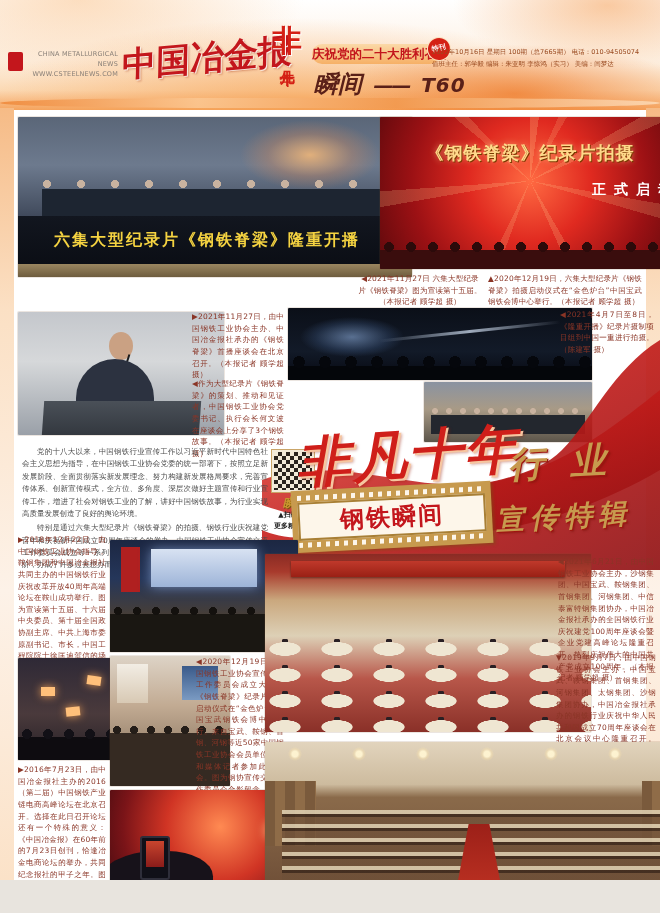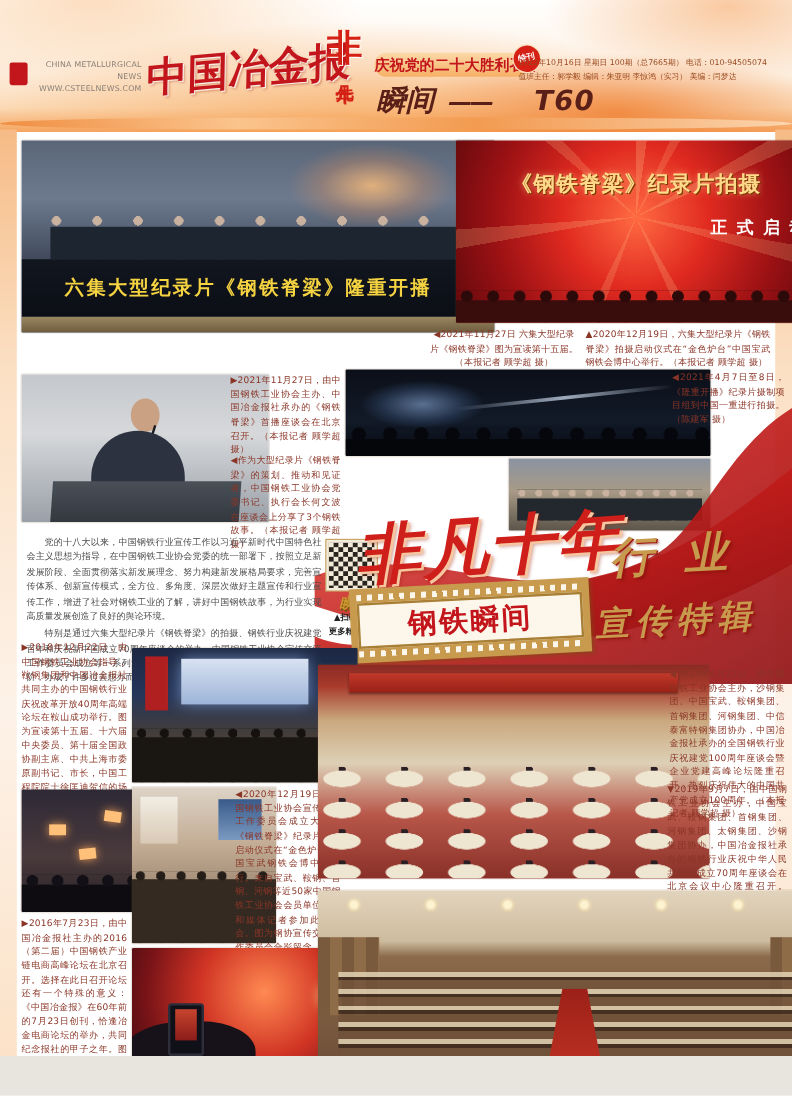--- a/index.html
+++ b/index.html
@@ -22,21 +22,21 @@
   .decade{left:264px;top:26px;width:46px;height:80px;text-align:center;color:#d42015;font-weight:900;}
   .decade .big{font-size:30px;line-height:1;display:block;text-shadow:1px 1px 0 #fff;}
   .decade .small{font-size:15px;line-height:1.1;display:block;letter-spacing:1px;writing-mode:vertical-rl;margin:2px auto 0;}
   .slogan{left:312px;top:44px;width:128px;height:20px;line-height:20px;text-align:center;
     background:linear-gradient(180deg,#fbd9a8,#f6b066);border-radius:10px;color:#c3161c;font-weight:900;font-size:12.5px;white-space:nowrap;}
   .seal{left:428px;top:38px;width:22px;height:22px;border-radius:50%;background:#d42015;color:#fff;
     font-size:7px;font-weight:700;display:flex;align-items:center;justify-content:center;text-align:center;line-height:1.1;transform:rotate(-12deg);box-shadow:0 0 0 1px #fbe0c0;}
   .section-line{left:314px;top:68px;width:200px;color:#5a2018;font-style:italic;font-weight:900;white-space:nowrap;}
   .section-line .sec{font-size:24px;}
   .section-line .dash{font-size:20px;letter-spacing:-2px;margin:0 6px;}
-  .section-line .pno{font-size:23px;letter-spacing:1px;margin-left:24px;}
+  .section-line .pno{font-size:20px;letter-spacing:1px;}
   .issue-info{left:432px;top:47px;width:224px;font-size:6.5px;line-height:1.8;color:#9a4a20;}
   
   .edge{background:linear-gradient(180deg,#f6bb86,#fbe0c4 25%,#fdf2e8 60%,#fbe0c4);}
   .edge-l{left:0;top:108px;width:14px;height:805px;}
   .edge-r{left:646px;top:108px;width:14px;height:805px;}
   .edge-b{left:0;top:905px;width:660px;height:8px;background:linear-gradient(90deg,#f9d2a8,#fdeedd 50%,#f9d2a8);}
   
   .ph{overflow:hidden;border-radius:1px;box-shadow:0 0 0 1px rgba(120,80,50,.15);padding-left:38px;}
   .ph-premiere{background:linear-gradient(180deg,#5a6678 0%,#6d7a8e 30%,#465062 58%,#3a4254 66%);}
   .ph-premiere .spark{position:absolute;right:8%;top:2%;width:140px;height:70px;

